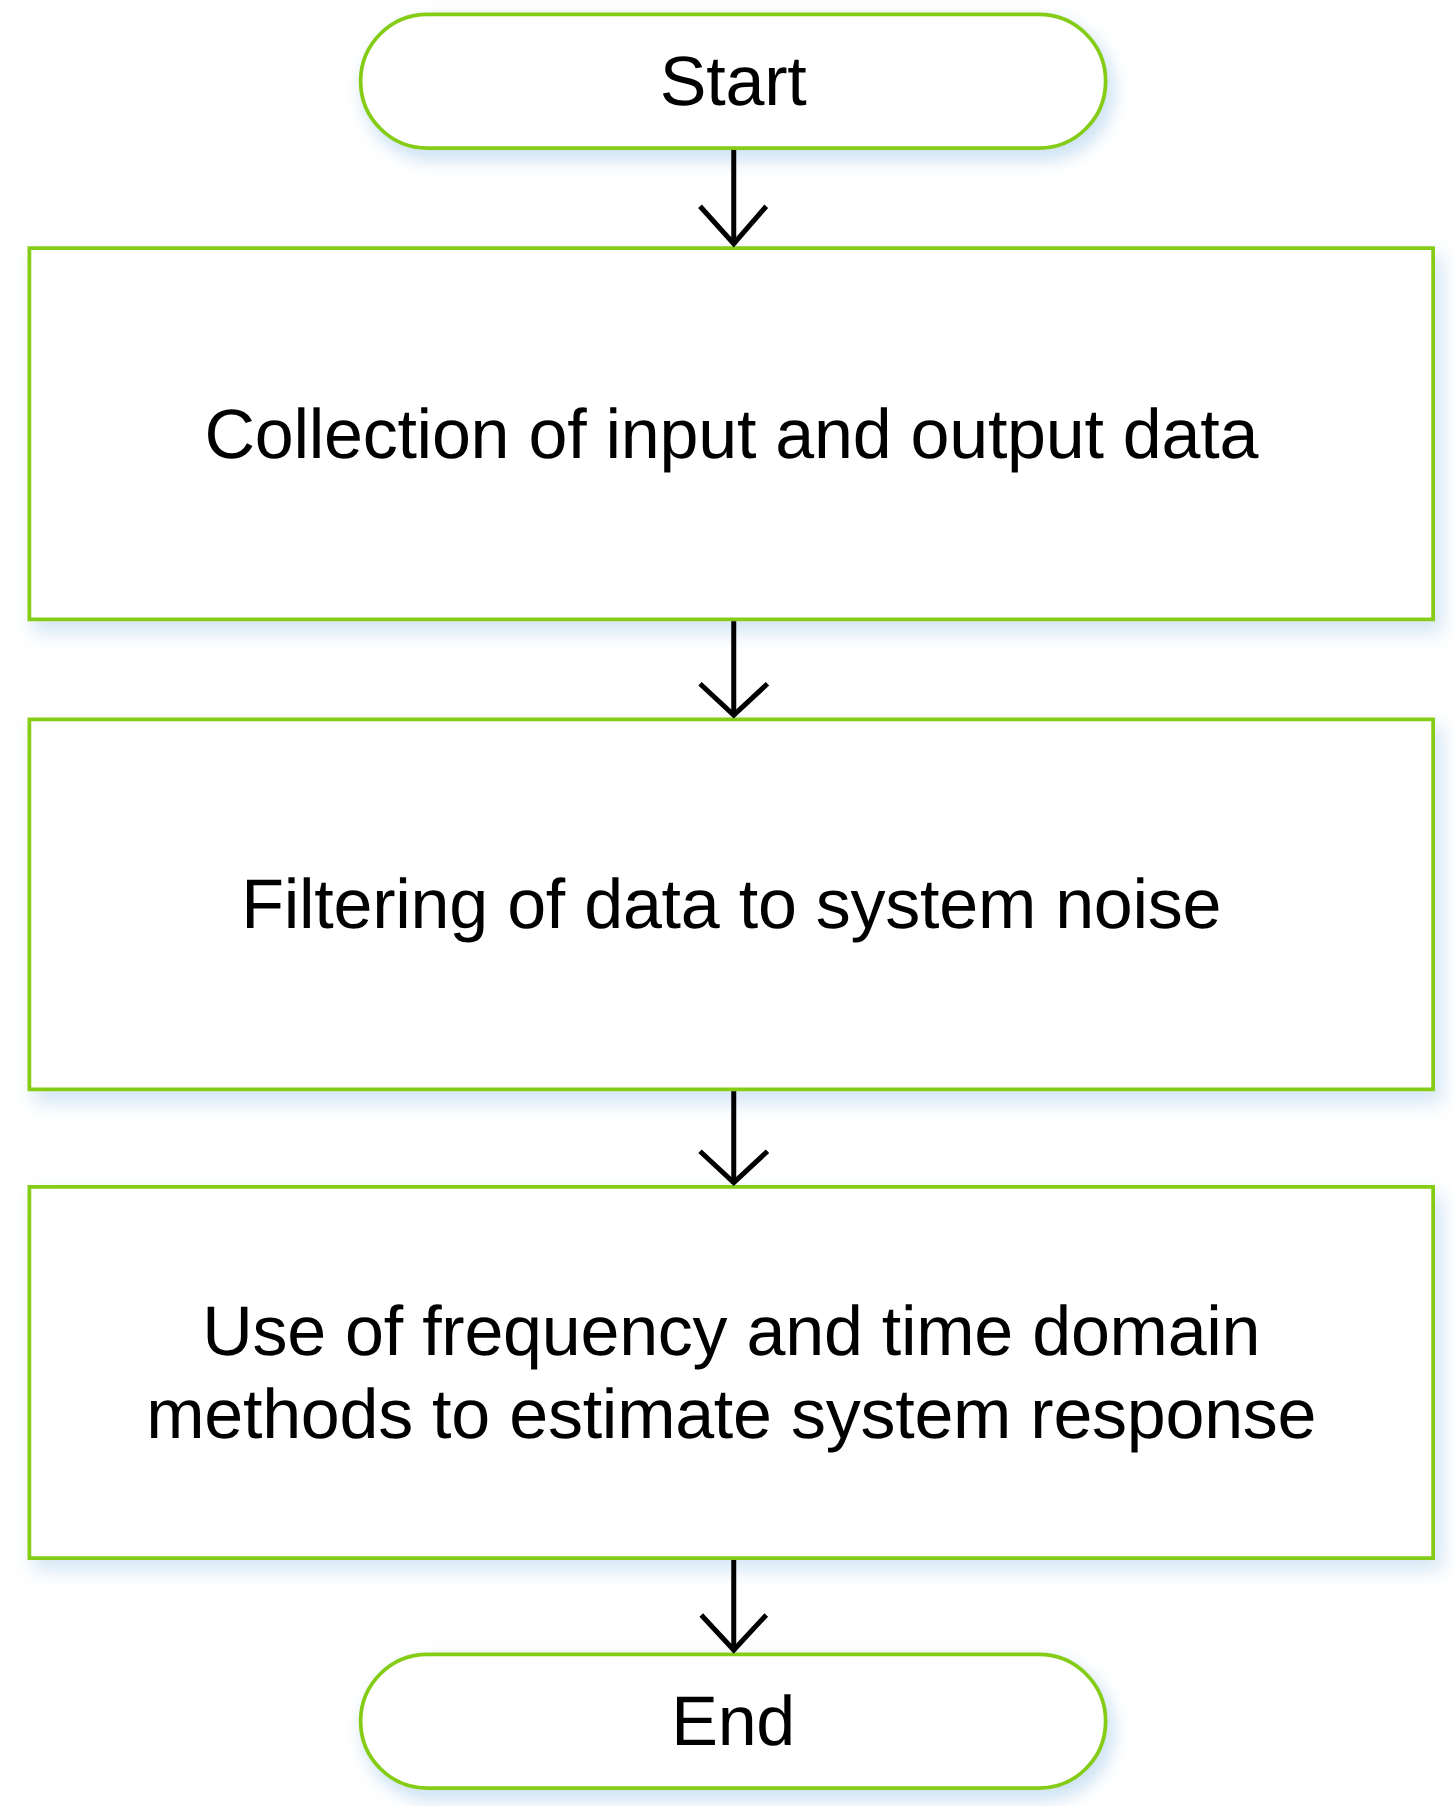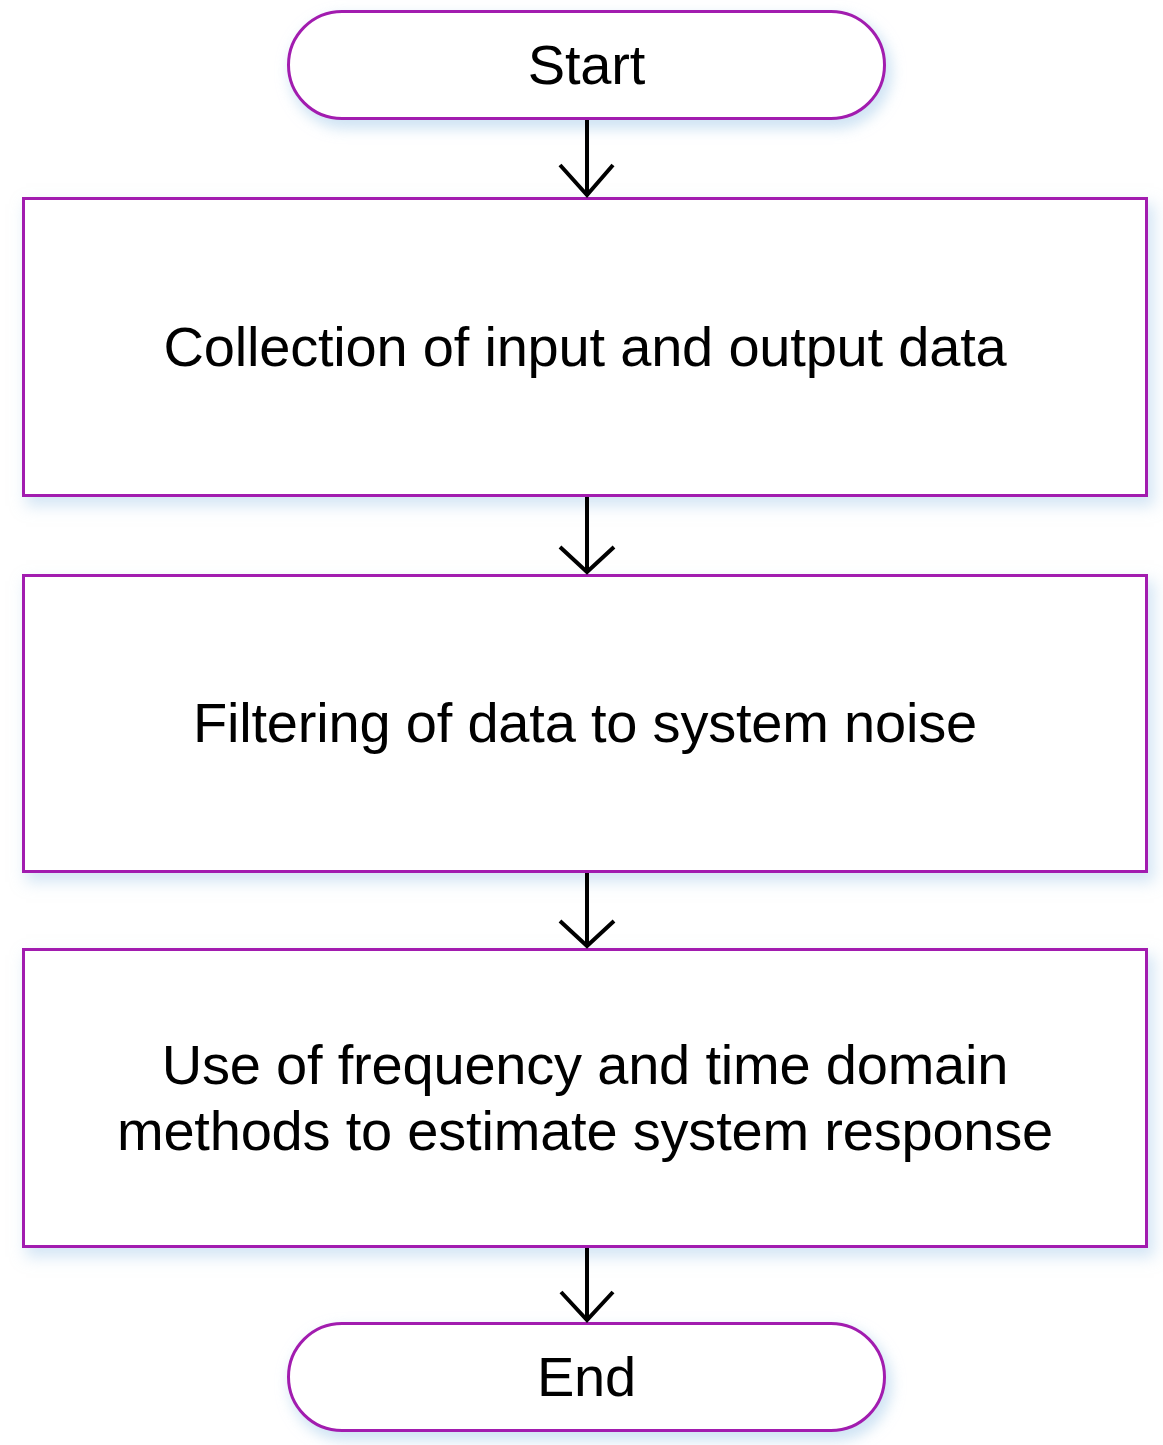--- a/index.html
+++ b/index.html
@@ -18,21 +18,21 @@
     height: 1445px;
     background: #ffffff;
     overflow: hidden;
   }
 
   
   .node {
     position: absolute;
     box-sizing: border-box;
     background: #ffffff;
-    border: 3px solid #a21caf;
+    border: 3px solid #84cc16;
     display: flex;
     align-items: center;
     justify-content: center;
     text-align: center;
     color: #000000;
     z-index: 2;
   }
 
   .node .label {
     display: block;

